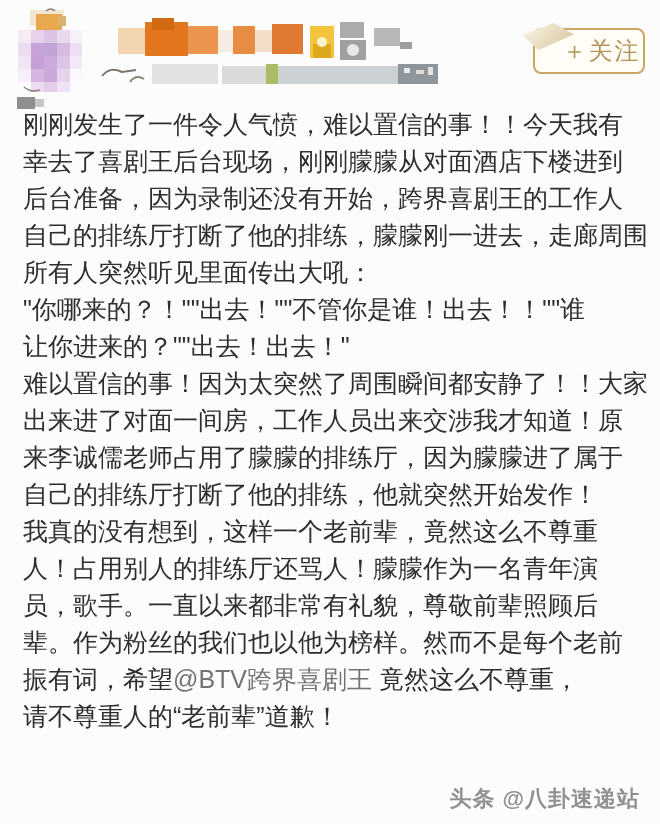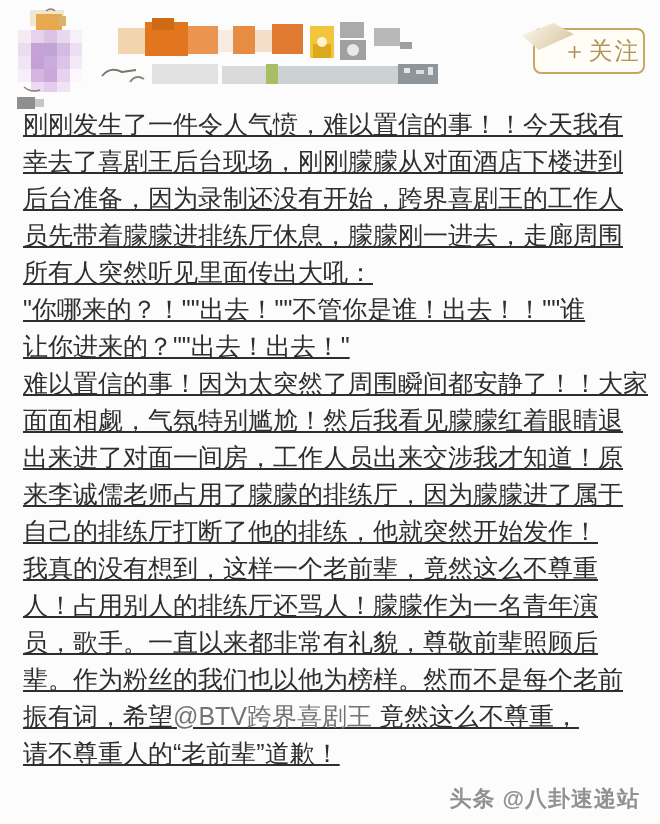--- a/index.html
+++ b/index.html
@@ -25,21 +25,21 @@
     z-index:3;
   }
   
   .text-artifact  { position:absolute; left:17px; top:97px; width:18px; height:12px; background:#8f8f8f; }
   .text-artifact2 { position:absolute; left:35px; top:99px; width:9px; height:8px;  background:#c6c6c6; }
   
   .post-body {
     position:absolute; left:23px; top:106px; width:622px;
     color:#2e2e2e; font-size:25px; line-height:37px;
   }
-  .post-line { white-space:nowrap; height:37px;text-decoration:underline; }
+  .post-line { white-space:nowrap; height:37px; }
   .mention-link { color:#737373; text-decoration:none; cursor:pointer; }
   
   .watermark {
     position:absolute; right:20px; top:784px;
     font-size:22px; font-weight:700; letter-spacing:1px;
     color:#919191;
     text-shadow:2px 2px 0 #ffffff, 1px 1px 0 #f2f2f2;
   }
 </style>
 </head>
@@ -116,26 +116,25 @@
   <div class="corner-fold"></div>
   <div class="follow-btn">＋关注</div>
 
   <div class="text-artifact"></div>
   <div class="text-artifact2"></div>
 
   <div class="post-body" id="post-body">
       <div class="post-line">刚刚发生了一件令人气愤，难以置信的事！！今天我有</div>
       <div class="post-line">幸去了喜剧王后台现场，刚刚朦朦从对面酒店下楼进到</div>
       <div class="post-line">后台准备，因为录制还没有开始，跨界喜剧王的工作人</div>
-      <div class="post-line">员先带着朦朦进排练厅休息，朦朦刚一进去，走廊周围</div>
+      <div class="post-line">自己的排练厅打断了他的排练，朦朦刚一进去，走廊周围</div>
       <div class="post-line">所有人突然听见里面传出大吼：</div>
       <div class="post-line">"你哪来的？！""出去！""不管你是谁！出去！！""谁</div>
       <div class="post-line">让你进来的？""出去！出去！"</div>
       <div class="post-line">难以置信的事！因为太突然了周围瞬间都安静了！！大家</div>
-      <div class="post-line">面面相觑，气氛特别尴尬！然后我看见朦朦红着眼睛退</div>
       <div class="post-line">出来进了对面一间房，工作人员出来交涉我才知道！原</div>
       <div class="post-line">来李诚儒老师占用了朦朦的排练厅，因为朦朦进了属于</div>
       <div class="post-line">自己的排练厅打断了他的排练，他就突然开始发作！</div>
       <div class="post-line">我真的没有想到，这样一个老前辈，竟然这么不尊重</div>
       <div class="post-line">人！占用别人的排练厅还骂人！朦朦作为一名青年演</div>
       <div class="post-line">员，歌手。一直以来都非常有礼貌，尊敬前辈照顾后</div>
       <div class="post-line">辈。作为粉丝的我们也以他为榜样。然而不是每个老前</div>
       <div class="post-line"><span>振有词，希望</span><a class="mention-link">@BTV跨界喜剧王</a><span> 竟然这么不尊重，</span></div>
       <div class="post-line">请不尊重人的“老前辈”道歉！</div>
     </div>

